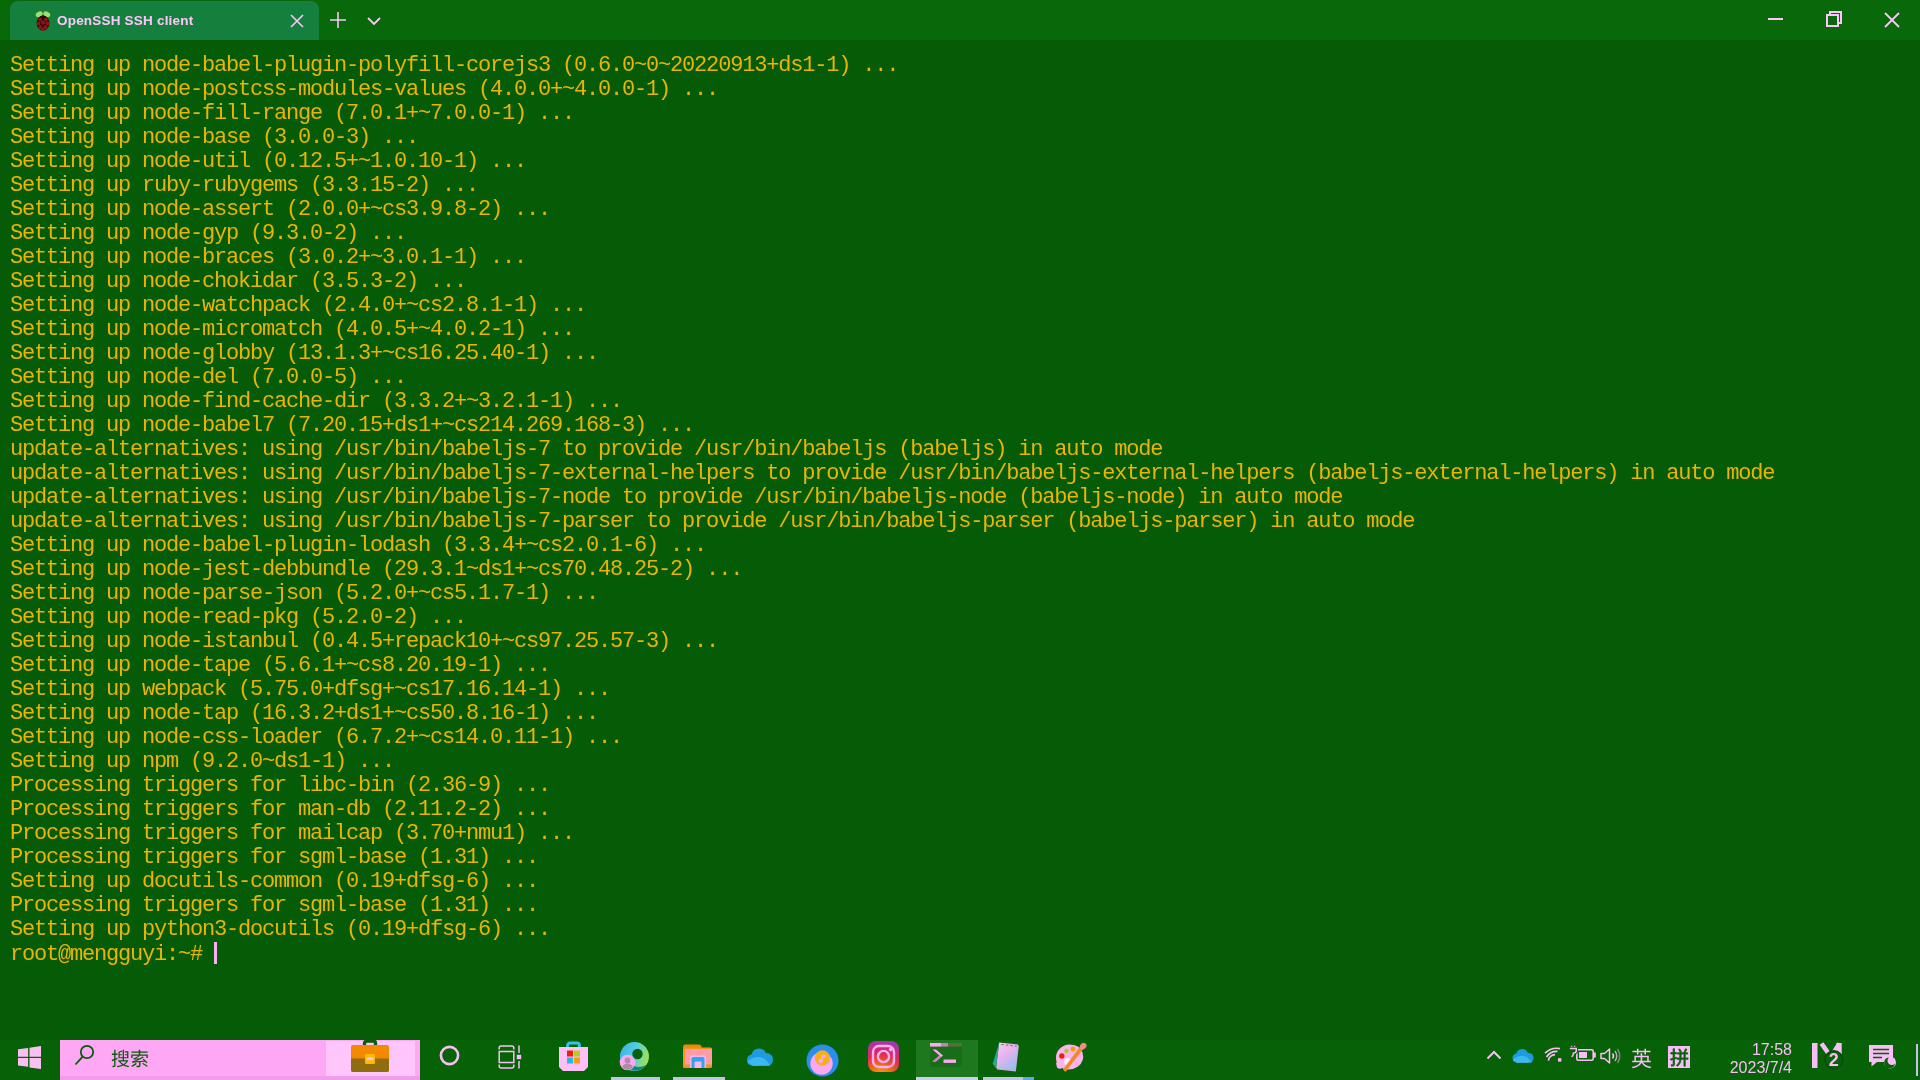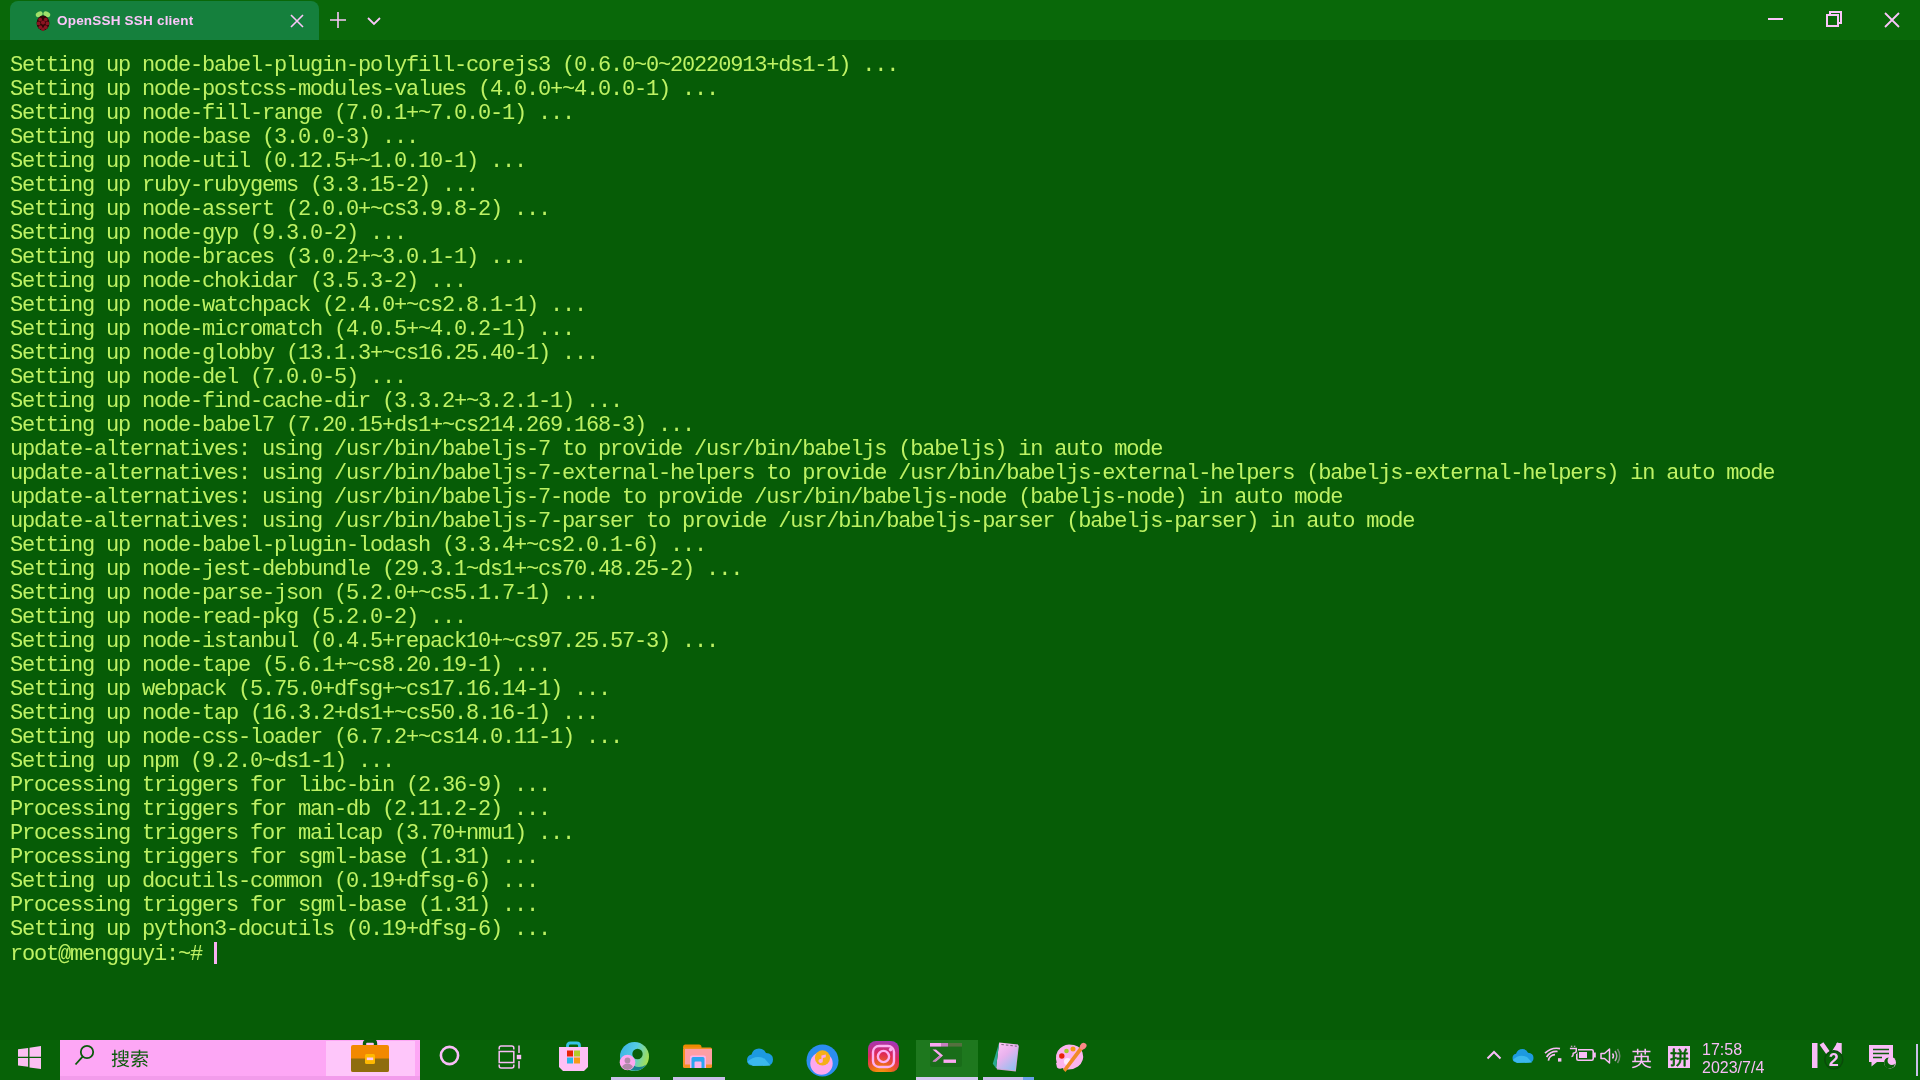--- a/index.html
+++ b/index.html
@@ -1,29 +1,29 @@
 <!DOCTYPE html>
 <html><head><meta charset="utf-8"><title>OpenSSH SSH client</title><style>
 *{margin:0;padding:0;box-sizing:border-box;border:none}
 html,body{width:1920px;height:1080px;overflow:hidden;background:#065c06;font-family:"Liberation Sans",sans-serif}
 .abs{position:absolute}
 #titlebar{position:absolute;left:0;top:0;width:1920px;height:40px;background:#096809}
 #tab{position:absolute;left:10px;top:1px;width:309px;height:39px;background:#15803d;border-radius:8px 8px 0 0}
 #tabtitle{position:absolute;left:47px;top:12px;font-size:13.5px;font-weight:700;color:#fbc6fa;letter-spacing:.2px}
 #term{position:absolute;left:0;top:40px;width:1920px;height:1000px;background:#065c06}
-#termtext{position:absolute;left:10px;top:14px;font-family:"Liberation Mono",monospace;font-size:22px;line-height:24px;letter-spacing:-1.2px;color:#bef264;white-space:pre}
+#termtext{position:absolute;left:10px;top:14px;font-family:"Liberation Mono",monospace;font-size:22px;line-height:24px;letter-spacing:-1.2px;color:#eab308;white-space:pre}
 .cur{display:inline-block;width:3px;height:22px;background:#f8b0f2;vertical-align:-4px;margin-left:0px}
 #taskbar{position:absolute;left:0;top:1040px;width:1920px;height:40px;background:#076207}
 #search{position:absolute;left:60px;top:0;width:360px;height:40px;background:#fda7f5}
 #search .bot{position:absolute;left:0;top:36px;width:360px;height:4px;background:#f29ceb}
 #hilite{position:absolute;left:266px;top:1px;width:89px;height:35px;background:#fec6fa}
 .ul{position:absolute;top:37px;height:3px;background:#c9bfe9}
 #trm-btn{position:absolute;left:916px;top:0;width:62px;height:40px;background:#1e781e}
 .tray{color:#f9bdf7}
-#clock{position:absolute;left:1702px;top:1px;width:90px;text-align:left;color:#f9bdf7;font-size:16px;line-height:18px}
+#clock{position:absolute;left:1702px;top:1px;width:90px;text-align:right;color:#f9bdf7;font-size:16px;line-height:18px}
 </style></head><body>
 <div id="titlebar">
  <div id="tab">
   <svg class="abs" style="left:24px;top:9px" width="18" height="22" viewBox="0 0 18 22">
     <ellipse cx="5.2" cy="4.2" rx="3.6" ry="2.6" fill="#9fe06a" transform="rotate(-28 5.2 4.2)"></ellipse>
     <ellipse cx="12.8" cy="4.2" rx="3.6" ry="2.6" fill="#9fe06a" transform="rotate(28 12.8 4.2)"></ellipse>
     <ellipse cx="9" cy="13" rx="6.4" ry="7.6" fill="#300606"></ellipse>
     <g fill="#8c1422">
       <circle cx="6.2" cy="9.6" r="1.9"></circle>
           <circle cx="11.8" cy="9.6" r="1.9"></circle>

